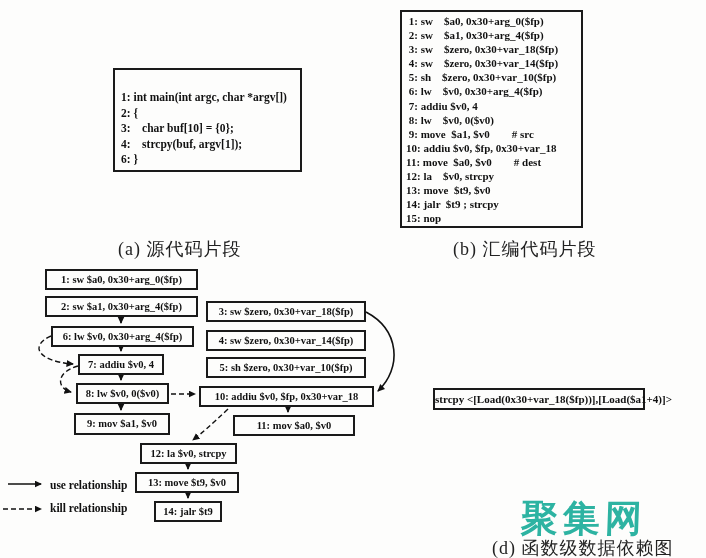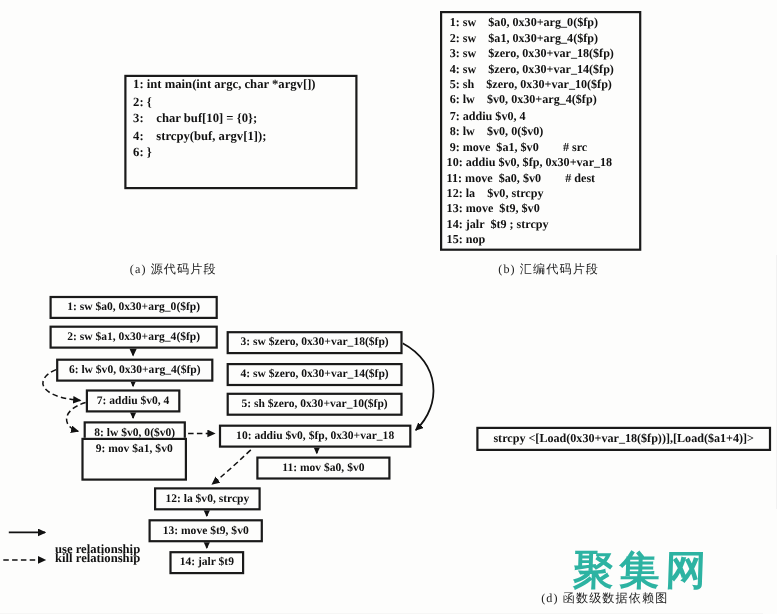--- a/index.html
+++ b/index.html
@@ -5,57 +5,57 @@
   html,body{margin:0;padding:0;background:#e9e9e9;}
   .canvas{
     position:relative;width:706px;height:558px;background:#fdfdfc;
     font-family:"Liberation Serif","DejaVu Serif",serif;color:#111;
     overflow:hidden;margin:0 auto;
   }
   .code-box{
     position:absolute;border:2px solid #1a1a1a;background:#fdfdfc;
     font-weight:bold;white-space:pre;box-sizing:border-box;
   }
-  #src-box{left:113px;top:68px;width:212px;height:104px;font-size:11.5px;line-height:15.5px;padding:0 6px;}
+  #src-box{left:113px;top:68px;width:189px;height:104px;font-size:11.5px;line-height:15.5px;padding:20px 6px;}
   #asm-box{left:400px;top:10px;width:183px;height:218px;font-size:11px;line-height:14.1px;padding:2px 4px;}
   .caption{
-    position:absolute;font-size:11px;color:#222;letter-spacing:1px;white-space:nowrap;
+    position:absolute;font-size:18px;color:#222;letter-spacing:1px;white-space:nowrap;
   }
   #cap-a{left:118px;top:237px;}
   #cap-b{left:437px;top:237px;margin-left:16px;}
   #cap-c{left:118px;top:536px;}
   #cap-d{left:492px;top:536px;}
   .node{
     position:absolute;border:2px solid #1a1a1a;background:#fdfdfc;
     font-weight:bold;font-size:10.5px;line-height:17px;text-align:center;
     white-space:nowrap;box-sizing:border-box;overflow:hidden;
   }
   #n1 {left:45px; top:269px;width:153px;height:21px;}
   #n2 {left:45px; top:296px;width:153px;height:21px;}
   #n6 {left:51px; top:326px;width:143px;height:21px;}
   #n7 {left:78px; top:354px;width:86px; height:21px;}
   #n8 {left:76px; top:383px;width:93px; height:21px;}
-  #n9 {left:74px; top:398px;width:96px; height:39px;}
+  #n9 {left:74px; top:413px;width:96px; height:22px;}
   #n3 {left:206px;top:301px;width:160px;height:21px;}
   #n4 {left:206px;top:330px;width:160px;height:21px;}
   #n5 {left:206px;top:357px;width:160px;height:21px;}
   #n10{left:199px;top:386px;width:175px;height:21px;}
   #n11{left:233px;top:415px;width:122px;height:21px;}
   #n12{left:140px;top:443px;width:97px; height:21px;}
   #n13{left:135px;top:472px;width:104px;height:21px;}
   #n14{left:154px;top:501px;width:68px; height:21px;}
   #func-node{
-    position:absolute;left:433px;top:388px;width:268px;height:22px;
+    position:absolute;left:433px;top:388px;width:212px;height:22px;
     border:2px solid #1a1a1a;background:#fdfdfc;font-weight:bold;font-size:11px;
     line-height:18px;text-align:center;white-space:nowrap;box-sizing:border-box;
   }
   .legend-label{
     position:absolute;font-weight:bold;font-size:11.5px;white-space:nowrap;
   }
-  #legend-use-label {left:50px;top:494px;}
+  #legend-use-label {left:50px;top:479px;}
   #legend-kill-label{left:50px;top:502px;}
   #arrow-layer{position:absolute;left:0;top:0;pointer-events:none;}
   #watermark{
     position:absolute;left:521px;top:499px;z-index:5;
     font-family:"DejaVu Sans","Liberation Sans",sans-serif;
     font-weight:900;font-size:37px;letter-spacing:5px;line-height:40px;
     transform:skewX(-2deg);
   }
 </style>
 </head>

